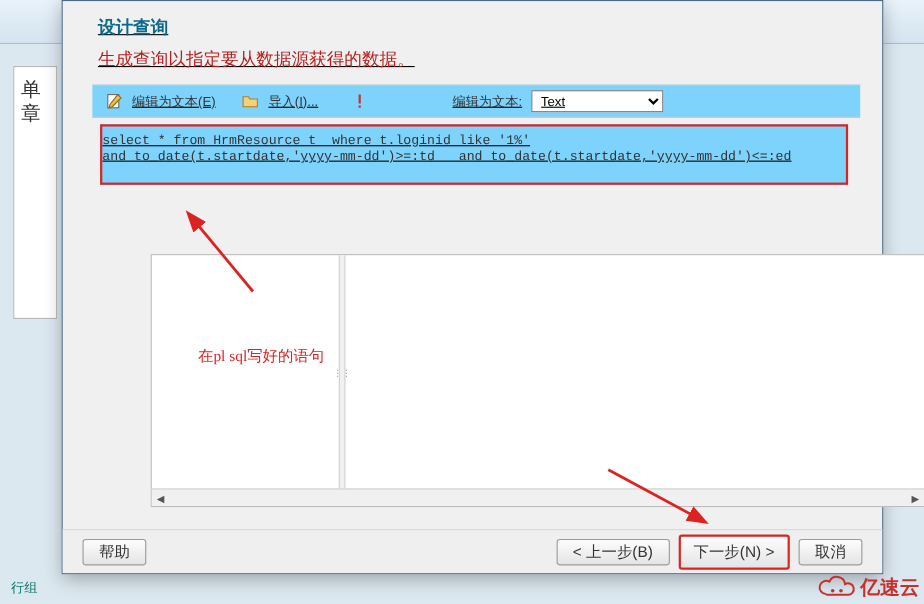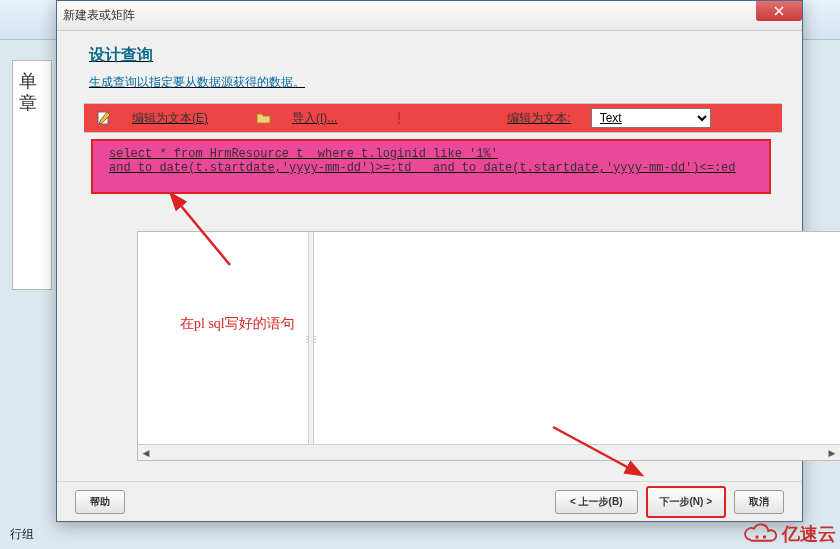--- a/index.html
+++ b/index.html
@@ -24,21 +24,21 @@
     top: 60px; left: 12px;
     width: 40px; height: 230px;
     background: #fff;
     border: 1px solid #b8b8b8;
     padding: 8px 6px;
   }
   .bg-left .t { font-size: 18px; color: #333; width: 18px; }
   .bg-bottom {
     position: absolute;
     left: 10px; bottom: 6px;
-    color: #0f172a;
+    color: #0f766e;
   }
   .dialog {
     position: absolute;
     left: 56px; top: 0;
     width: 747px; height: 522px;
     background: #f0f0f0;
     border: 1px solid #4a6a8a;
     box-shadow: 0 4px 16px rgba(0,0,0,.3);
   }
   .titlebar {
@@ -66,52 +66,52 @@
     padding: 10px 22px 6px 22px;
     text-decoration: underline;
   }
   .heading {
     font-size: 16px;
     color: #0a6a8a;
     font-weight: bold;
     padding: 4px 0 8px 10px;
   }
   .desc {
-    font-size: 12px; color: #0369a1;
+    font-size: 16px; color: #b91c1c;
     padding: 0 0 12px 10px;
   }
   .toolbar {
     border-top: 1px solid #c8c8c8;
     border-bottom: 1px solid #c8c8c8;
-    background: #ef4444;
+    background: #7dd3fc;
     padding: 4px 12px;
     display: flex;
     align-items: center;
-    gap: 20px;
+    gap: 8px;
     font-size: 12px;
     width: 698px;
     margin-left: 5px;
   }
   .tb-ico { width: 16px; height: 16px; display: inline-block; }
   .tb-text { color: #333; }
   .tb-spacer { width: 60px; }
   .cmd-type-label { color: #333; }
   .cmd-select {
     width: 120px; height: 20px;
     border: 1px solid #7a7a7a;
     background: #fff;
     font-size: 12px;
     padding: 0 4px;
   }
   .sql-box {
     margin: 6px 0 0 12px;
     width: 680px; height: 55px;
     border: 2px solid #d22;
-    background: #ec4899;
-    padding: 6px 16px;
+    background: #7dd3fc;
+    padding: 6px 0;
     font-family: "Courier New", monospace;
     font-size: 12px;
     color: #333;
     white-space: pre;
     overflow: hidden;
   }
   .annotation {
     position: absolute;
     left: 180px; top: 275px;
     color: #d22; font-size: 14px;
@@ -152,25 +152,24 @@
     align-items: center;
     border-top: 1px solid #d8d8d8;
     background: #efefef;
   }
   .btn {
     height: 24px;
     padding: 0 14px;
     background: linear-gradient(#fdfdfd,#e4e4e4);
     border: 1px solid #9a9a9a;
     border-radius: 3px;
-    font-size: 10px;
+    font-size: 14px;
     color: #333;
     display: flex; align-items: center;
     cursor: pointer;
-    font-weight: bold;
   }
   .btn.emph {
     border: 2px solid #d22;
     padding: 14px 12px;
   }
   .spacer { flex: 1; }
   .watermark {
     position: absolute;
     right: 4px; bottom: 2px;
     display: flex; align-items: center; gap: 4px;
@@ -185,28 +184,20 @@
 <body>
 
 <div class="bg-app"></div>
 <div class="bg-left">
   <div class="t">单</div>
   <div class="t" style="margin-top:-2px;">章</div>
 </div>
 <div class="bg-bottom">行组</div>
 
 <div class="dialog">
-  <div class="titlebar">
-    <span class="title">新建表或矩阵</span>
-    <div class="close-btn">
-      <svg width="10" height="10" viewBox="0 0 10 10">
-          <path d="M1 1 L9 9 M9 1 L1 9" stroke="#fff" stroke-width="1.6"></path>
-        </svg>
-    </div>
-  </div>
 
   <div class="content">
     <div class="heading">设计查询</div>
     <div class="desc">生成查询以指定要从数据源获得的数据。</div>
 
     <div class="toolbar">
       <span class="tb-ico">
         <svg width="16" height="16" viewBox="0 0 16 16">
             <rect x="2" y="2" width="10" height="12" fill="#fff" stroke="#6a6a6a"></rect>
             <path d="M11 2 L14 5 L6 13 L3 14 L4 11 Z" fill="#f0c040" stroke="#8a6a20"></path>

